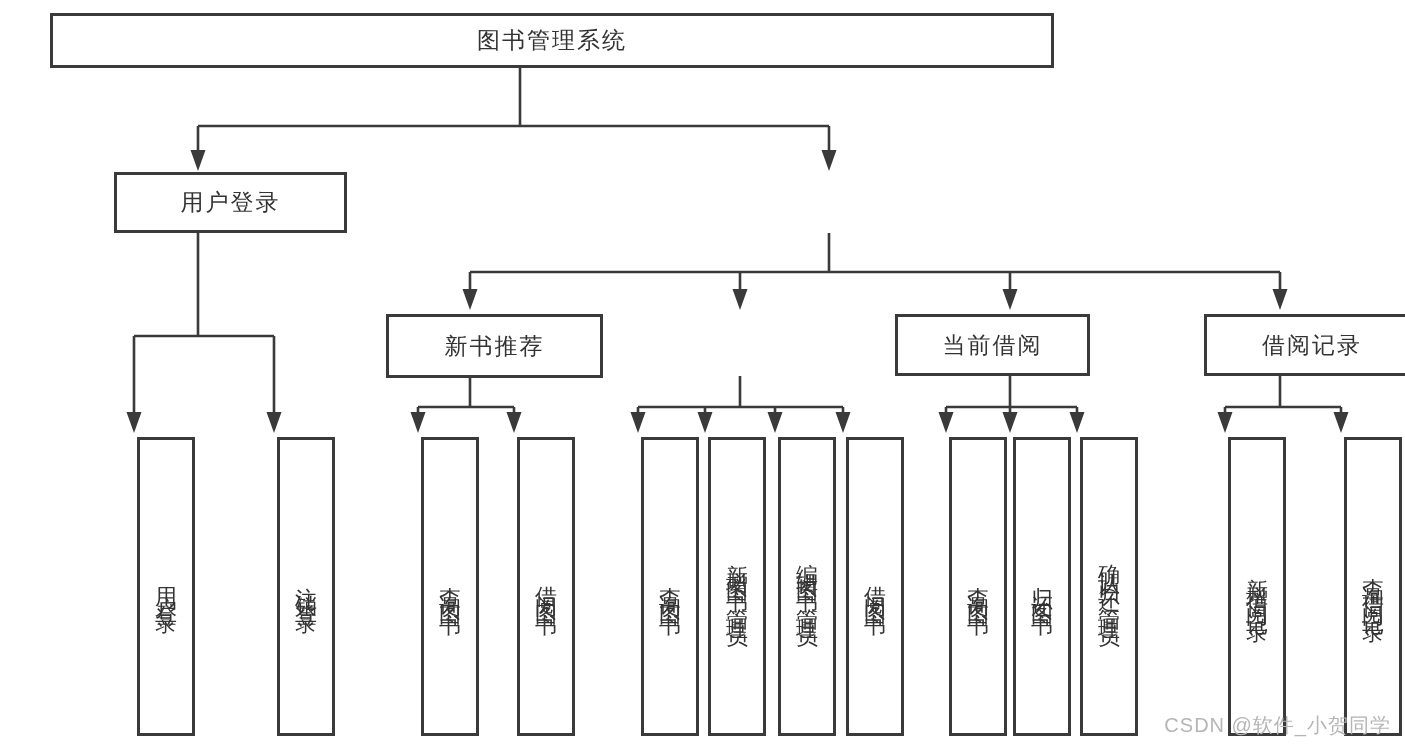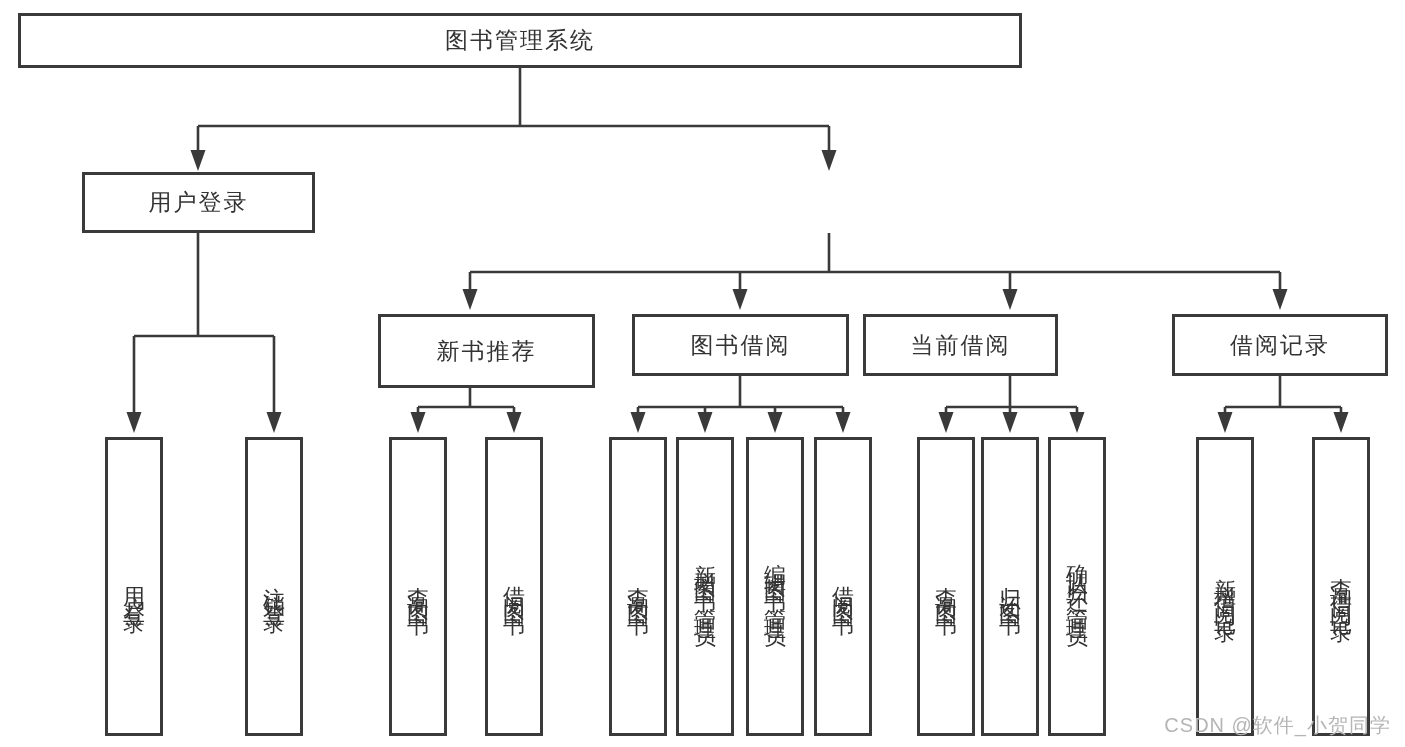--- a/index.html
+++ b/index.html
@@ -34,20 +34,21 @@
     stroke: none;
   }
   .node {
     position: absolute;
     border: 3px solid var(--line);
     background: var(--box_background);
     display: flex;
     align-items: center;
     justify-content: center;
     color: var(--text);
+    margin-left: 32px;
   }
   .node .hlabel {
     font-size: 23px;
     letter-spacing: 2px;
     white-space: nowrap;
     color: var(--text);
   }
   .node .vlabel {
     writing-mode: vertical-rl;
     font-size: 22px;
@@ -97,25 +98,22 @@
   </svg>
 
   <div class="node" style="left:18px;top:13px;width:1004px;height:55px">
     <span class="hlabel">图书管理系统</span>
   </div>
 
   <div class="node" style="left:82px;top:172px;width:233px;height:61px">
     <span class="hlabel">用户登录</span>
   </div>
 
-  <div class="node" style="left:378px;top:314px;width:217px;height:74px">
+  <div class="node" style="left:354px;top:314px;width:217px;height:64px">
     <span class="hlabel">新书推荐</span>
-  </div>
-  <div class="node" style="left:632px;top:314px;width:217px;height:62px">
-    <span class="hlabel">图书借阅</span>
   </div>
   <div class="node" style="left:863px;top:314px;width:195px;height:62px">
     <span class="hlabel">当前借阅</span>
   </div>
   <div class="node" style="left:1172px;top:314px;width:216px;height:62px">
     <span class="hlabel">借阅记录</span>
   </div>
 
   <div class="node" style="left:105px;top:437px;width:58px;height:299px">
     <span class="vlabel">用户登录</span>

